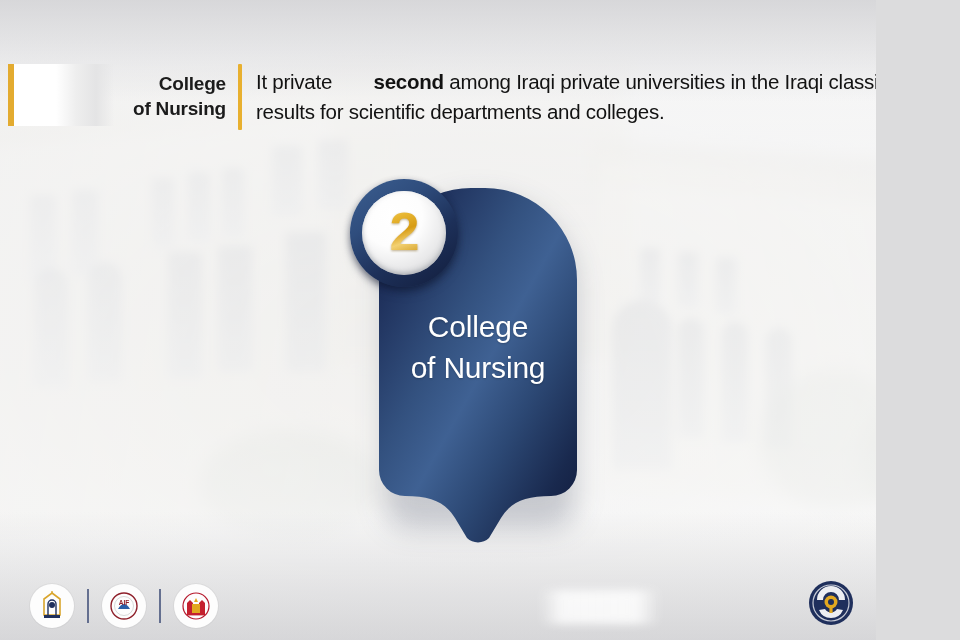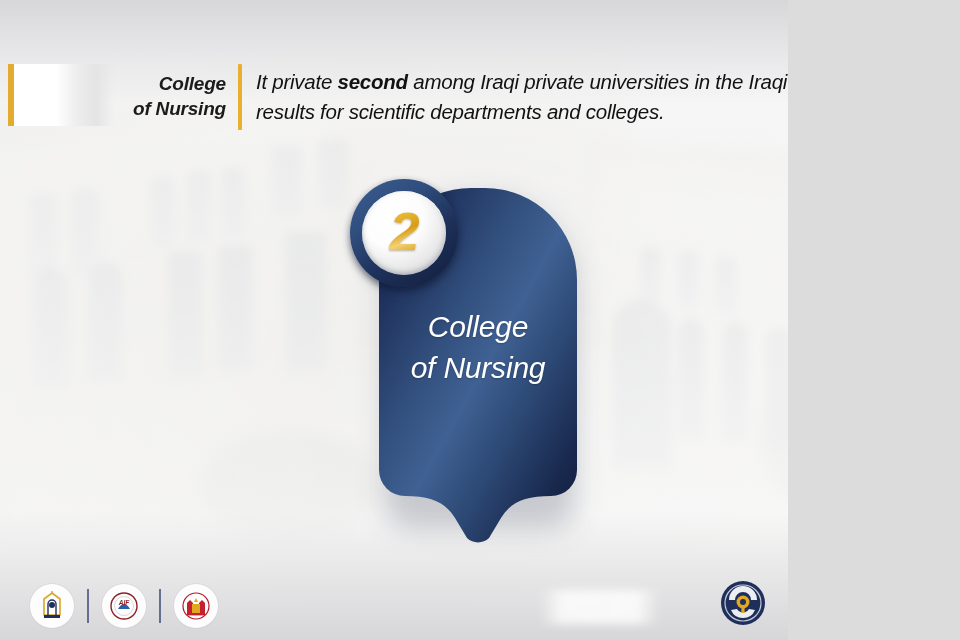--- a/index.html
+++ b/index.html
@@ -1,21 +1,21 @@
 <!DOCTYPE html>
 <html><head>
 <meta charset="utf-8">
 <style>
   html,body{margin:0;padding:0;}
   body{
     width:960px;height:640px;overflow:hidden;
     font-family:"Liberation Sans","DejaVu Sans",sans-serif;
     background:#dcdcdd;
   }
-  .stage{position:relative;width:788px;height:640px;overflow:hidden;background:#4d7c0f;font-style:italic;}
+  .stage{position:relative;width:876px;height:640px;overflow:hidden;background:#4d7c0f;}
 
   
   .bg-layer{position:absolute;inset:0;overflow:hidden;}
   .bg-base{
     position:absolute;inset:-40px;
     background:
       linear-gradient(178deg,#d3d4d6 0%,#dcdcdd 30%,#e3e3e2 60%,#e7e6e4 100%);
   }
   .bld{position:absolute;filter:blur(7px);opacity:.55;}
   
@@ -70,21 +70,21 @@
   .college-tag{
     width:112px;text-align:right;padding-right:12px;
     display:flex;flex-direction:column;justify-content:center;
     font-size:19px;font-weight:700;color:#1b1b1b;line-height:1.30;letter-spacing:-.2px;
   }
   .gold-rule{width:4px;background:#e8b02f;margin:2px 0 2px 0;border-radius:1px;}
   .headline{
     flex:1;padding-left:14px;display:flex;flex-direction:column;justify-content:center;
     font-size:20.5px;line-height:1.45;color:#121212;letter-spacing:-.25px;
   }
-  .headline b{font-weight:700;}
+  .headline b{font-weight:700;margin-left:36px;}
 
   
   .pin-wrap{position:absolute;left:379px;top:188px;width:198px;height:370px;}
   .pin-shadow{
     position:absolute;left:6px;top:10px;width:190px;height:330px;
     border-radius:92px 92px 26px 26px;
     background:rgba(30,40,70,.22);filter:blur(14px);
   }
   .pin-body{position:absolute;left:0;top:0;width:198px;height:370px;}
   .pin-text{

